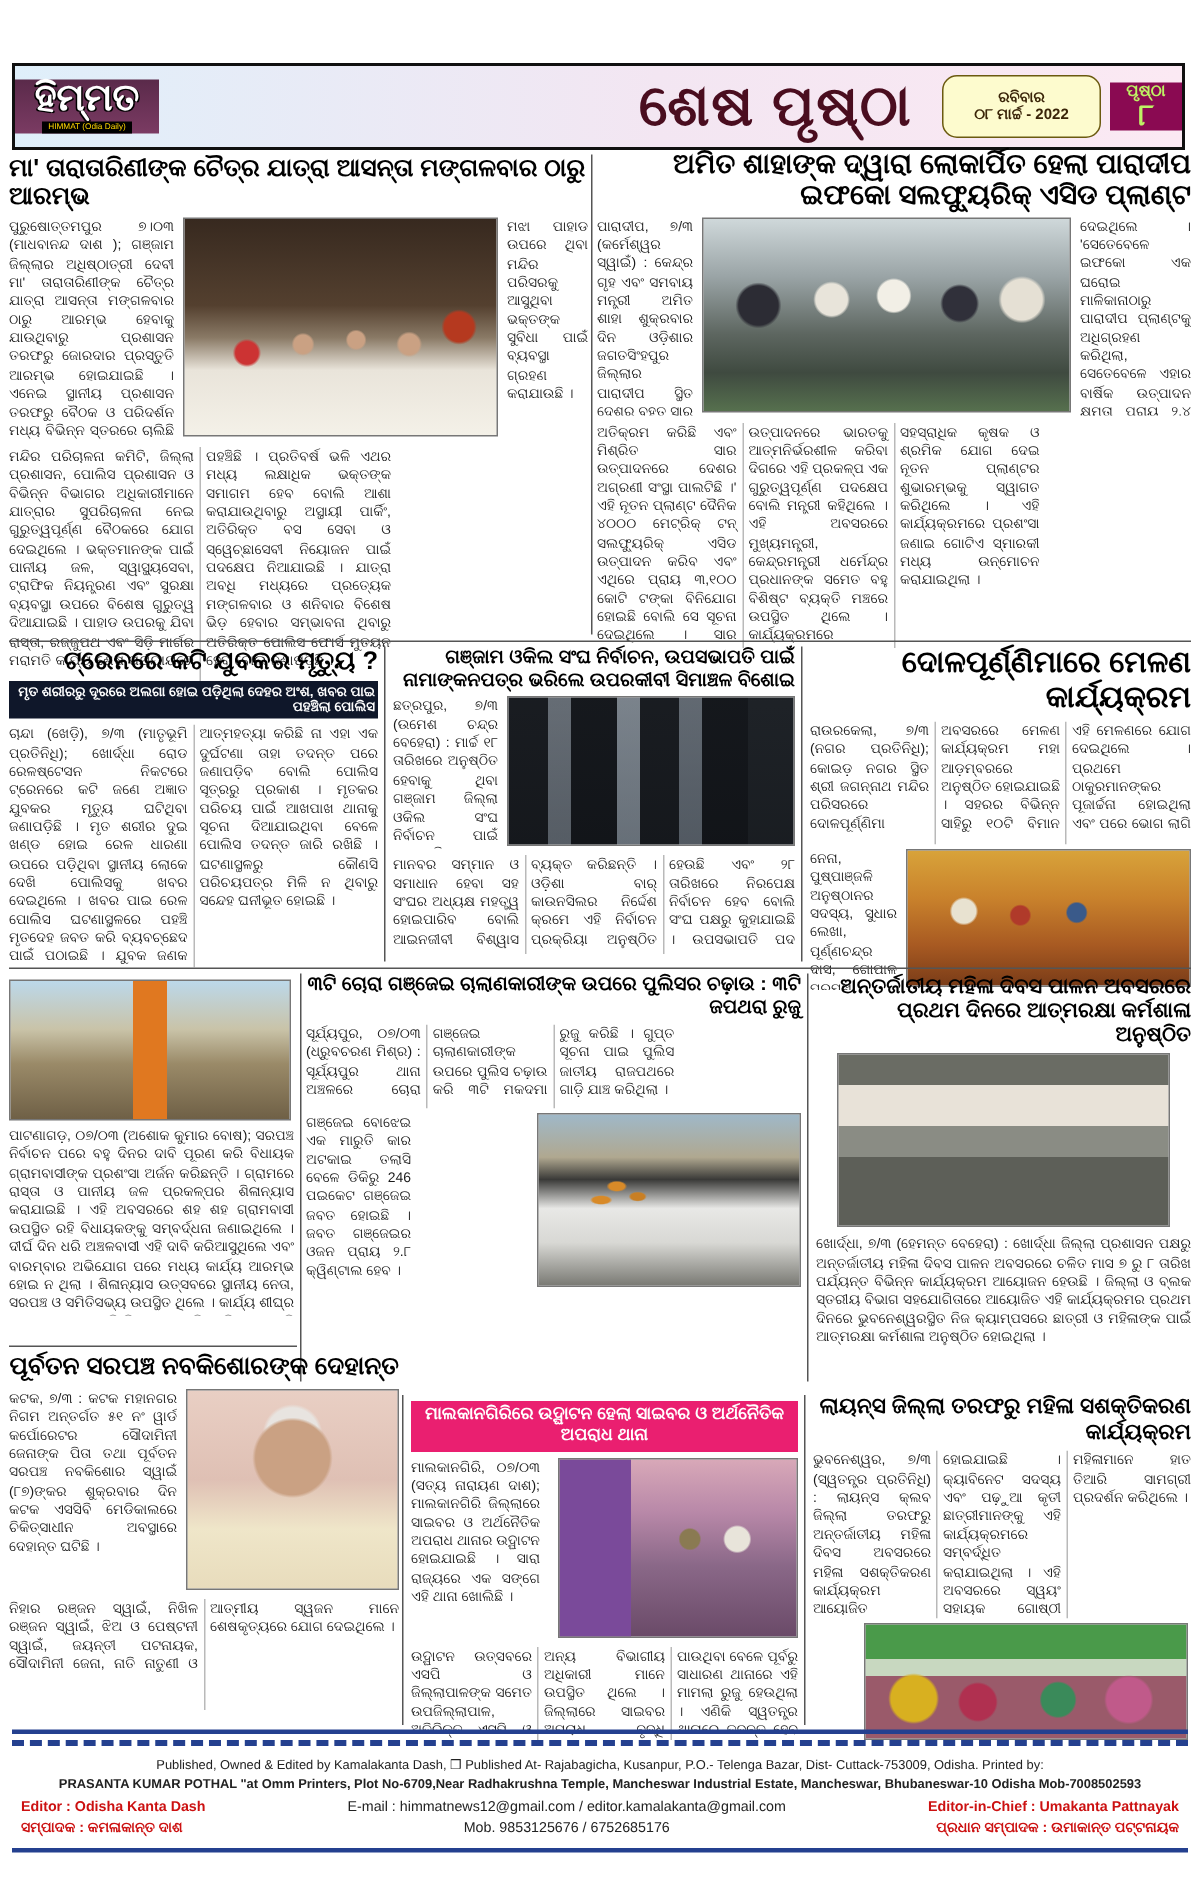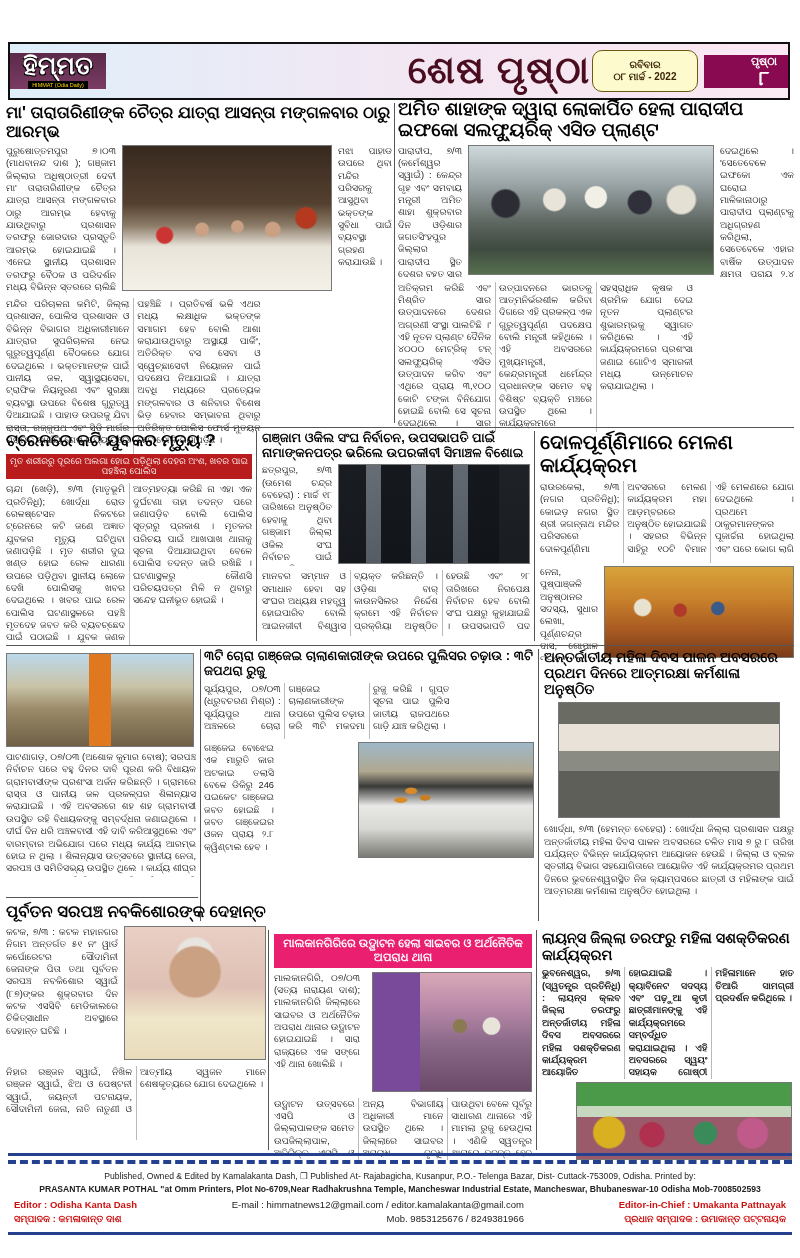--- a/index.html
+++ b/index.html
@@ -17,36 +17,36 @@
   .c2{background:linear-gradient(180deg,#cfe8f8 0%,#e8e2d8 40%,#b0b6be 70%,#8e6e50 100%);}
   .c3{background:linear-gradient(180deg,#bfe2f6 0%,#d9c9a8 45%,#9a7b54 80%,#6f5437 100%);}
   .c4{background:linear-gradient(180deg,#7f5a3c 0%,#4e3b28 55%,#2e2318 100%);}
   .c5{background:linear-gradient(180deg,#a8d4ee 0%,#cbb493 50%,#86664a 100%);}
   .mast-title{flex:1;display:flex;align-items:center;justify-content:center;}
   .mast-title span{font-size:38px;font-weight:bold;color:#4a0d1f;letter-spacing:1px;}
   .datebox{align-self:center;width:104px;height:40px;margin-right:6px;background:#fdfbce;border:1.5px solid #6b5a10;
            border-radius:10px;display:flex;flex-direction:column;justify-content:center;align-items:center;}
   .datebox .d1{font-size:10px;color:#3a2408;font-weight:bold;}
   .datebox .d2{font-size:10px;color:#3a2408;font-weight:bold;}
-  .pagebox{width:48px;background:#8a0a52;display:flex;flex-direction:column;align-items:center;justify-content:center;color:#ffffff;padding-left:36px;}
+  .pagebox{width:48px;background:#8a0a52;display:flex;flex-direction:column;align-items:center;justify-content:center;color:#bef264;}
   .pagebox .p1{font-size:11px;font-weight:bold;}
   .pagebox .p2{font-size:20px;font-weight:bold;line-height:1;}
   
   .abs{position:absolute;box-sizing:border-box;}
-  .hl{font-weight:bold;color:#000;text-align:left;line-height:1.15;}
+  .hl{font-weight:bold;color:#000;text-align:right;line-height:1.15;}
   .hl-left{text-align:left;}
   .body-txt{font-size:9.3px;line-height:1.33;text-align:justify;color:#1a1a1a;overflow:hidden;}
   .cols2{column-count:2;column-gap:8px;column-rule:1px solid #b9b9b9;column-fill:auto;}
   .cols3{column-count:3;column-gap:8px;column-rule:1px solid #b9b9b9;column-fill:auto;}
   .cols4{column-count:4;column-gap:8px;column-rule:1px solid #b9b9b9;column-fill:auto;}
   .photo{border:1px solid #777;box-sizing:border-box;}
   .row{display:flex;gap:6px;}
   .vline{position:absolute;width:1px;background:#555;}
   .hline{position:absolute;height:1px;background:#555;}
-  .redstrip{background:#b91c1c;color:#fff;font-weight:normal;font-size:9px;text-align:center;
+  .redstrip{background:#0f172a;color:#fff;font-weight:bold;font-size:9px;text-align:right;
             padding:2px 2px;line-height:1.2;}
   .pinkstrip{background:#ea1f70;color:#fff;font-weight:bold;font-size:11.5px;text-align:center;padding:3px 2px;line-height:1.2;}
   
   .ph-meeting{background:
      radial-gradient(circle at 20% 62%, #c33 0 4%, transparent 5%),
      radial-gradient(circle at 38% 58%, #caa183 0 4%, transparent 5%),
      radial-gradient(circle at 55% 56%, #caa183 0 4%, transparent 5%),
      radial-gradient(circle at 72% 58%, #caa183 0 4%, transparent 5%),
      radial-gradient(circle at 88% 50%, #b5391f 0 5%, transparent 6%),
      linear-gradient(180deg,#37291f 0%,#54402f 40%,#8a7a66 55%,#e9e4da 70%,#f4f1e8 100%);}
@@ -92,21 +92,21 @@
      radial-gradient(circle at 82% 66%, #c05a8a 0 8%, transparent 9%),
      linear-gradient(180deg,#4a9a4a 0 30%,#c8d8c0 30% 45%,#9a5a6a 45% 100%);}
   
   .footer-dash{position:absolute;left:8px;width:784px;border-top:4px dashed #24408f;}
   .footer-solid{position:absolute;left:8px;width:784px;background:#24408f;height:3px;}
   .pub{position:absolute;left:20px;width:760px;text-align:center;font-size:8.6px;color:#222;line-height:1.5;}
   .pub b{font-weight:bold;}
   .ed-row{position:absolute;left:14px;width:772px;display:flex;justify-content:space-between;align-items:flex-start;}
   .ed-col{font-size:9.5px;line-height:1.5;}
   .ed-red{color:#cc1111;font-weight:bold;}
-  .ed-center{text-align:right;color:#222;}
+  .ed-center{text-align:center;color:#222;}
 </style>
 </head>
 <body>
 
 <div class="page">
 
   <div class="masthead">
     <div class="logo">
       <div class="logo-main">ହିମ୍ମତ</div>
       <div class="logo-sub">HIMMAT (Odia Daily)</div>
@@ -218,38 +218,38 @@
     <div class="row" style="margin-top:4px;height:122px;gap:12px;">
       <div class="body-txt" style="width:86px;height:122px;">ମାଲକାନଗିରି, ୦୭/୦୩ (ସତ୍ୟ ନାରାୟଣ ଦାଶ); ମାଲକାନଗିରି ଜିଲ୍ଲାରେ ସାଇବର ଓ ଅର୍ଥନୈତିକ ଅପରାଧ ଥାନାର ଉଦ୍ଘାଟନ ହୋଇଯାଇଛି । ସାରା ରାଜ୍ୟରେ ଏକ ସଙ୍ଗେ ଏହି ଥାନା ଖୋଲିଛି ।</div>
       <div class="photo ph-police" style="flex:1;height:120px;"></div>
     </div>
     <div class="body-txt cols3" style="margin-top:4px;height:62px;">ଉଦ୍ଘାଟନ ଉତ୍ସବରେ ଏସପି ଓ ଜିଲ୍ଲାପାଳଙ୍କ ସମେତ ଉପଜିଲ୍ଲାପାଳ, ଅତିରିକ୍ତ ଏସପି ଓ ଅନ୍ୟ ବିଭାଗୀୟ ଅଧିକାରୀ ମାନେ ଉପସ୍ଥିତ ଥିଲେ । ଜିଲ୍ଲାରେ ସାଇବର ଅପରାଧ ବୃଦ୍ଧି ପାଉଥିବା ବେଳେ ପୂର୍ବରୁ ସାଧାରଣ ଥାନାରେ ଏହି ମାମଲା ରୁଜୁ ହେଉଥିଲା । ଏଣିକି ସ୍ୱତନ୍ତ୍ର ଥାନାରେ ତଦନ୍ତ ହେବ । ଆର୍ଥିକ ଠକେଇ ଅଭିଯୋଗର ତୁରନ୍ତ ସମାଧାନ ପାଇଁ ଏହି ଥାନା ସହାୟକ ହେବ ବୋଲି ଏସପି କହିଛନ୍ତି ।</div>
   </div>
   <div class="vline" style="left:536px;top:930px;height:220px;"></div>
 
   <div class="abs" style="left:542px;top:930px;width:252px;height:220px;">
     <div class="hl" style="font-size:14.5px;">ଲାୟନ୍ସ ଜିଲ୍ଲା ତରଫରୁ ମହିଳା ସଶକ୍ତିକରଣ କାର୍ଯ୍ୟକ୍ରମ</div>
-    <div class="body-txt cols3" style="margin-top:4px;height:112px;font-weight:bold;">ଭୁବନେଶ୍ୱର, ୭/୩ (ସ୍ୱତନ୍ତ୍ର ପ୍ରତିନିଧି) : ଲାୟନ୍ସ କ୍ଲବ ଜିଲ୍ଲା ତରଫରୁ ଅନ୍ତର୍ଜାତୀୟ ମହିଳା ଦିବସ ଅବସରରେ ମହିଳା ସଶକ୍ତିକରଣ କାର୍ଯ୍ୟକ୍ରମ ଆୟୋଜିତ ହୋଇଯାଇଛି । କ୍ୟାବିନେଟ ସଦସ୍ୟ ଏବଂ ପଢ଼ୁଆ କୃତୀ ଛାତ୍ରୀମାନଙ୍କୁ ଏହି କାର୍ଯ୍ୟକ୍ରମରେ ସମ୍ବର୍ଦ୍ଧିତ କରାଯାଇଥିଲା । ଏହି ଅବସରରେ ସ୍ୱୟଂ ସହାୟକ ଗୋଷ୍ଠୀ ମହିଳାମାନେ ହାତ ତିଆରି ସାମଗ୍ରୀ ପ୍ରଦର୍ଶନ କରିଥିଲେ ।</div>
+    <div class="body-txt cols3" style="margin-top:4px;height:112px;">ଭୁବନେଶ୍ୱର, ୭/୩ (ସ୍ୱତନ୍ତ୍ର ପ୍ରତିନିଧି) : ଲାୟନ୍ସ କ୍ଲବ ଜିଲ୍ଲା ତରଫରୁ ଅନ୍ତର୍ଜାତୀୟ ମହିଳା ଦିବସ ଅବସରରେ ମହିଳା ସଶକ୍ତିକରଣ କାର୍ଯ୍ୟକ୍ରମ ଆୟୋଜିତ ହୋଇଯାଇଛି । କ୍ୟାବିନେଟ ସଦସ୍ୟ ଏବଂ ପଢ଼ୁଆ କୃତୀ ଛାତ୍ରୀମାନଙ୍କୁ ଏହି କାର୍ଯ୍ୟକ୍ରମରେ ସମ୍ବର୍ଦ୍ଧିତ କରାଯାଇଥିଲା । ଏହି ଅବସରରେ ସ୍ୱୟଂ ସହାୟକ ଗୋଷ୍ଠୀ ମହିଳାମାନେ ହାତ ତିଆରି ସାମଗ୍ରୀ ପ୍ରଦର୍ଶନ କରିଥିଲେ ।</div>
     <div class="photo ph-lions" style="margin-top:3px;margin-left:34px;width:216px;height:78px;"></div>
   </div>
 
   <div class="footer-solid" style="top:1153px;"></div>
   <div class="footer-dash" style="top:1160px;"></div>
   <div class="pub" style="top:1170px;">
     <span>Published, Owned &amp; Edited by Kamalakanta Dash, ❒ Published At- Rajabagicha, Kusanpur, P.O.- Telenga Bazar, Dist- Cuttack-753009, Odisha. Printed by:</span><br>
     <b>PRASANTA KUMAR POTHAL "at Omm Printers, Plot No-6709,Near Radhakrushna Temple, Mancheswar Industrial Estate, Mancheswar, Bhubaneswar-10 Odisha Mob-7008502593</b>
   </div>
   <div class="ed-row" style="top:1198px;">
     <div class="ed-col">
       <div class="ed-red">Editor : Odisha Kanta Dash</div>
       <div class="ed-red">ସମ୍ପାଦକ : କମଳାକାନ୍ତ ଦାଶ</div>
     </div>
     <div class="ed-col ed-center">
       <div>E-mail : himmatnews12@gmail.com / editor.kamalakanta@gmail.com</div>
-      <div>Mob. 9853125676 / 8249381966</div>
+      <div>Mob. 9853125676 / 6752685176</div>
     </div>
     <div class="ed-col" style="text-align:right;">
       <div class="ed-red">Editor-in-Chief : Umakanta Pattnayak</div>
       <div class="ed-red">ପ୍ରଧାନ ସମ୍ପାଦକ : ଉମାକାନ୍ତ ପଟ୍ଟନାୟକ</div>
     </div>
   </div>
   <div class="footer-solid" style="top:1232px;"></div>
 
 </div>
 

